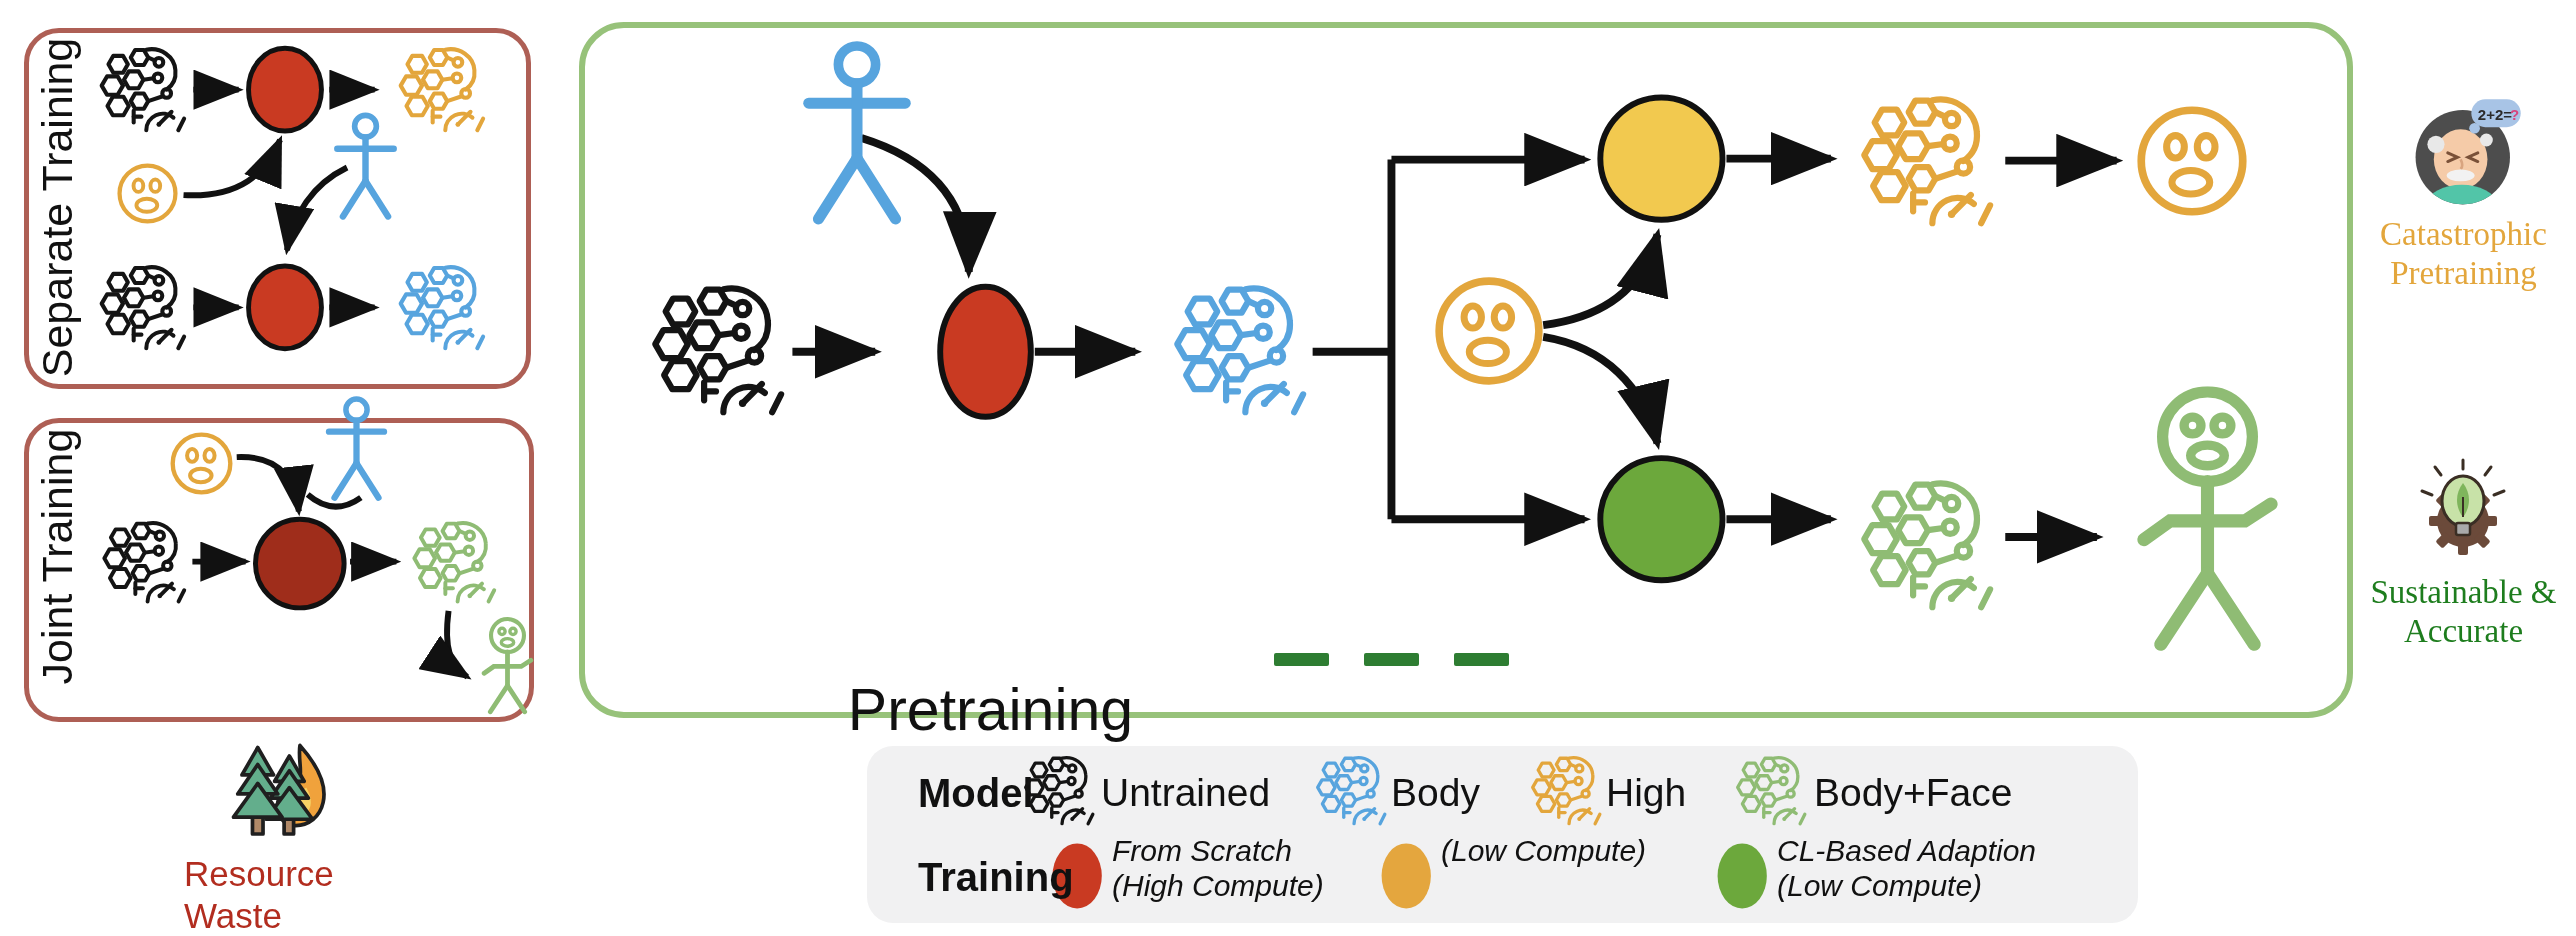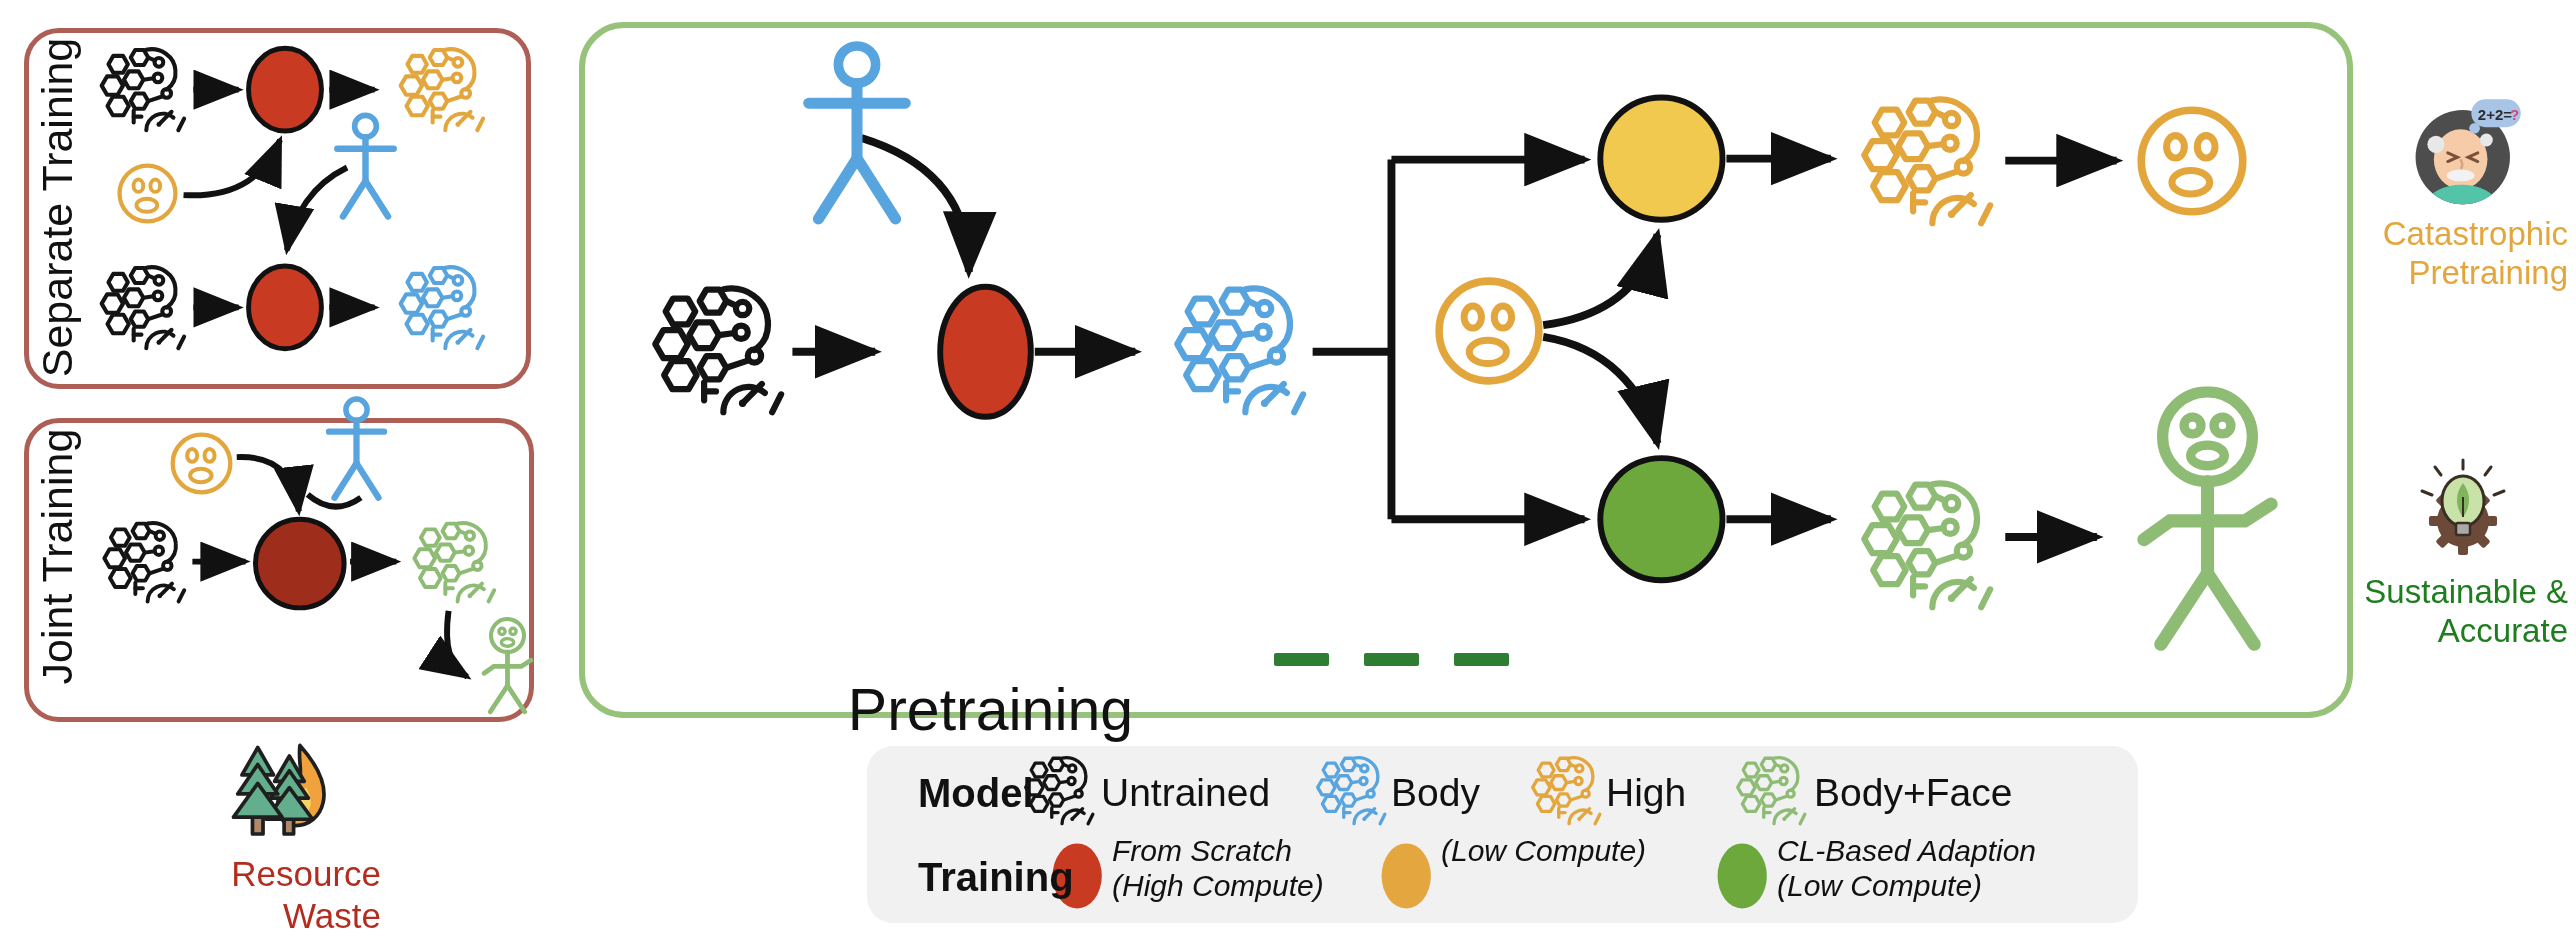--- a/index.html
+++ b/index.html
@@ -8,24 +8,24 @@
   .box{position:absolute;background:#fff;box-sizing:border-box;}
   #sep-box{left:24px;top:28px;width:507px;height:361px;border:5px solid #AE5F55;border-radius:35px;}
   #joint-box{left:24px;top:418px;width:510px;height:304px;border:5px solid #AE5F55;border-radius:35px;}
   #main-box{left:579px;top:22px;width:1774px;height:696px;border:6px solid #97C27A;border-radius:45px;}
   #legend-box{left:867px;top:746px;width:1271px;height:177px;border-radius:26px;background:#F1F1F2;}
   .vtitle{position:absolute;width:394px;height:49px;line-height:49px;text-align:center;
           font-size:43px;color:#111;transform:rotate(-90deg);white-space:nowrap;}
   .stage-label{position:absolute;font-size:59px;color:#111;text-align:center;margin-top:45px;}
   .dashes{position:absolute;left:1274px;top:653px;display:flex;gap:35px;}
   .dashes span{display:block;width:55px;height:13px;background:#2E7D32;border-radius:2px;}
-  .outcome{position:absolute;width:209px;text-align:right;font-size:33px;line-height:1.18;}
+  .outcome{position:absolute;width:209px;text-align:center;font-size:33px;line-height:1.18;font-family:Liberation Serif, serif;}
   .outcome.orange{color:#E3A63C;}
   .outcome.green{color:#1E7D1E;}
-  .rw-label{position:absolute;left:184px;top:853px;width:197px;text-align:right;
+  .rw-label{position:absolute;left:184px;top:853px;width:197px;text-align:left;
             font-size:35px;line-height:1.2;color:#B22D1F;}
   .rw-label span{display:block;}
   .lg-label{position:absolute;font-size:40px;font-weight:bold;color:#111;margin-left:33px;}
   .lg-item{position:absolute;font-size:39px;color:#111;white-space:nowrap;}
   .lg-train{position:absolute;font-size:30px;line-height:1.18;color:#111;white-space:nowrap;font-style:italic;}
   .lg-train span{display:block;}
   .ic-black{color:#141414}.ic-blue{color:#57A4DE}.ic-orange{color:#E3A63C}.ic-green{color:#8FBC74}
   svg.icon{position:absolute;overflow:visible;}
   .overlay{position:absolute;left:0;top:0;}
 </style>

